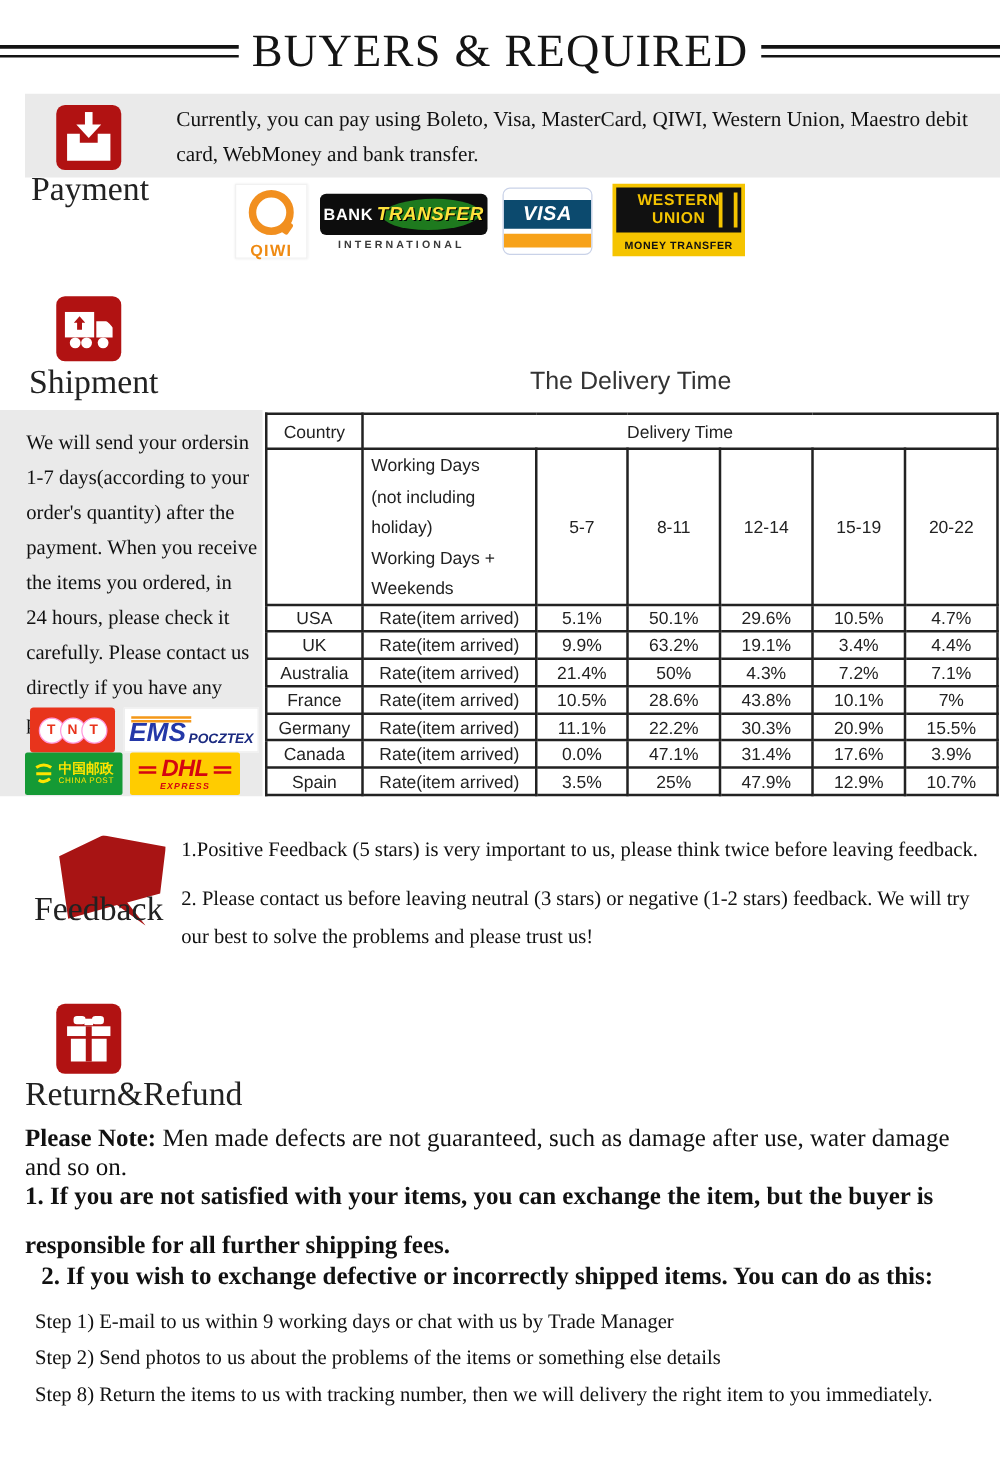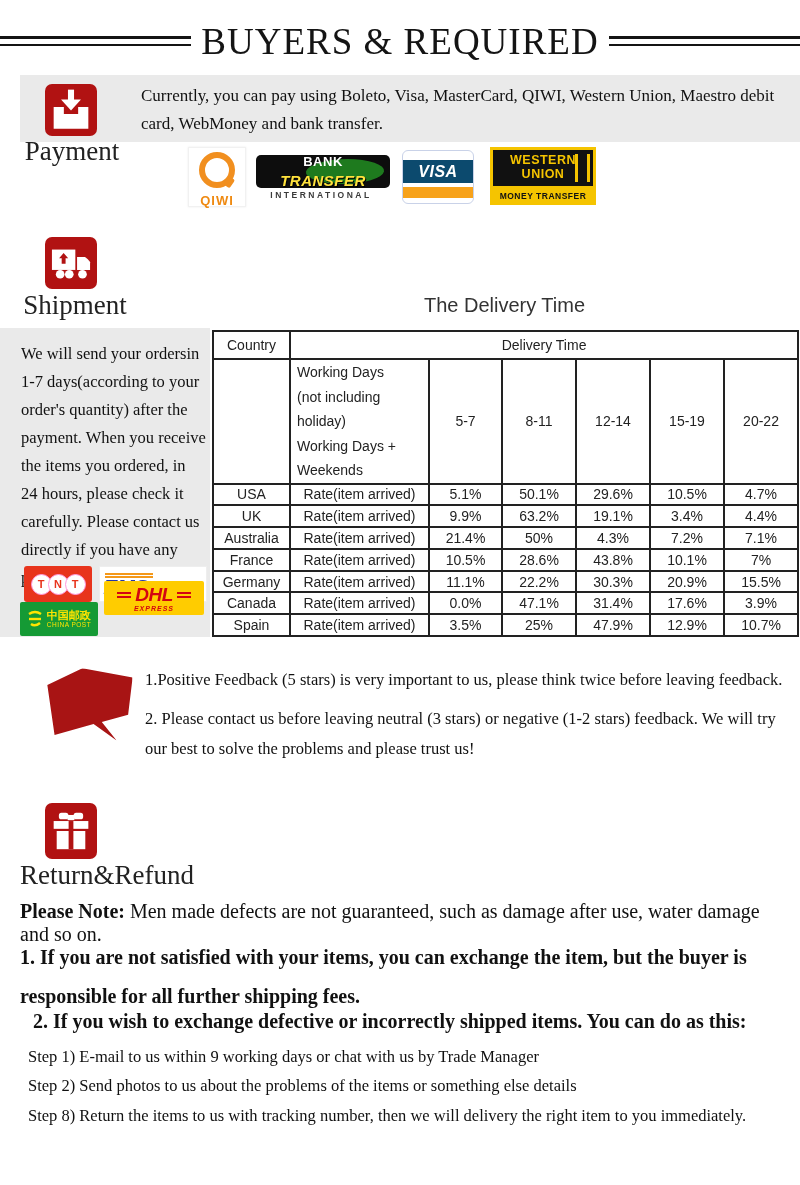--- a/index.html
+++ b/index.html
@@ -18,21 +18,21 @@
 
   
   .pay-panel{position:absolute;left:20px;top:75px;width:780px;height:67px;background:#eaeaea;}
   .pay-desc{position:absolute;left:141px;top:82px;width:640px;font-size:17px;line-height:1.62;color:#111;}
   .logo-qiwi{position:absolute;left:188px;top:147px;width:56px;height:58px;background:#fff;
              border:1px solid #f1f1f1;box-shadow:0 0 2px rgba(0,0,0,.08);text-align:center;}
   .qiwi-q{margin:4px auto 0;width:24px;height:24px;border:6px solid #f18f1f;border-radius:50%;position:relative;}
   .qiwi-q:after{content:"";position:absolute;right:-4px;bottom:-5px;width:8px;height:10px;background:#f18f1f;transform:rotate(35deg);border-radius:2px;}
   .qiwi-word{margin-top:5px;font-family:"Liberation Sans",sans-serif;font-weight:bold;font-size:13px;color:#ef8a12;letter-spacing:1px;}
   .logo-bank{position:absolute;left:256px;top:155px;width:130px;height:50px;font-family:"Liberation Sans",sans-serif;}
-  .bank-box{width:134px;height:33px;background:#0d0d0d;border-radius:5px;display:flex;align-items:center;justify-content:center;gap:3px;position:relative;overflow:hidden;flex-direction:column;}
+  .bank-box{width:134px;height:33px;background:#0d0d0d;border-radius:5px;display:flex;align-items:center;justify-content:center;gap:3px;position:relative;overflow:hidden;}
   .bank-box .blob{position:absolute;right:6px;top:4px;width:78px;height:25px;background:#1e7a1e;border-radius:50%;transform:skewX(-12deg);}
   .bank-w1{position:relative;color:#fff;font-weight:bold;font-size:13px;letter-spacing:.5px;}
   .bank-w2{position:relative;color:#ffe23c;font-weight:bold;font-style:italic;font-size:15px;letter-spacing:.5px;text-shadow:1px 1px 0 #000;}
   .bank-w3{margin-top:2px;text-align:center;font-size:8.5px;font-weight:bold;letter-spacing:2.5px;color:#3a3a3a;}
   .logo-visa{position:absolute;left:402px;top:150px;width:70px;height:52px;border-radius:6px;border:1px solid #c9d2e8;background:#fff;overflow:hidden;}
   .visa-band{height:23px;margin-top:9px;background:#0c4a6e;display:flex;align-items:center;justify-content:center;}
   .visa-word{color:#fff;font-family:"Liberation Sans",sans-serif;font-weight:bold;font-style:italic;font-size:16px;letter-spacing:.5px;}
   .visa-bottom{height:11px;margin-top:4px;background:#f7a21a;}
   .logo-wu{position:absolute;left:490px;top:147px;width:106px;height:58px;background:#f5c400;padding:0;}
   .wu-black{position:relative;margin:3px;height:36px;background:#111;display:flex;flex-direction:column;align-items:center;justify-content:center;font-family:"Liberation Sans",sans-serif;}
@@ -53,21 +53,21 @@
   .logo-ems{position:absolute;left:99px;top:566px;width:108px;height:36px;background:#fff;border:1px solid #eee;
             display:flex;align-items:flex-end;justify-content:center;gap:2px;padding-bottom:4px;box-sizing:border-box;}
   .ems-word{font-family:"Liberation Sans",sans-serif;font-weight:bold;font-style:italic;font-size:21px;line-height:.9;color:#2438a8;position:relative;}
   .ems-word:before{content:"";position:absolute;left:2px;right:-4px;top:-5px;height:2px;background:#f49819;box-shadow:0 3px 0 #f49819;}
   .ems-sub{font-family:"Liberation Sans",sans-serif;font-weight:bold;font-style:italic;font-size:11px;color:#1b2a80;}
   .logo-cp{position:absolute;left:20px;top:602px;width:78px;height:34px;background:#159a35;border-radius:2px;
            display:flex;align-items:center;justify-content:center;gap:4px;}
   .cp-mark{width:16px;height:18px;}
   .cp-cn{font-size:11px;color:#ffe400;font-weight:bold;line-height:1.05;}
   .cp-en{font-size:6.5px;color:#ffe400;font-family:"Liberation Sans",sans-serif;letter-spacing:.5px;}
-  .logo-dhl{position:absolute;left:104px;top:581px;width:100px;height:34px;background:#ffcc00;border-radius:2px;text-align:center;}
+  .logo-dhl{position:absolute;left:104px;top:602px;width:88px;height:34px;background:#ffcc00;border-radius:2px;text-align:center;}
   .dhl-word{margin-top:4px;font-family:"Liberation Sans",sans-serif;font-weight:900;font-style:italic;font-size:19px;line-height:1;color:#d40511;letter-spacing:-.5px;position:relative;display:inline-block;padding:0 12px;}
   .dhl-word:before,.dhl-word:after{content:"";position:absolute;top:7px;width:14px;height:2px;background:#d40511;box-shadow:0 4px 0 #d40511;}
   .dhl-word:before{left:-6px;}
   .dhl-word:after{right:-6px;}
   .dhl-sub{font-family:"Liberation Sans",sans-serif;font-style:italic;font-weight:bold;font-size:7px;color:#d40511;letter-spacing:1px;}
 
   
   .dtable{position:absolute;left:212px;top:330px;width:585px;height:307px;border-collapse:collapse;
           font-family:"Liberation Sans",sans-serif;color:#222;table-layout:fixed;}
   .dtable td{border:2px solid #222;text-align:center;vertical-align:middle;font-size:14px;padding:0 2px;background:#fff;}
@@ -273,20 +273,21 @@
       <td>3.5%</td>
       <td>25%</td>
       <td>47.9%</td>
       <td>12.9%</td>
       <td>10.7%</td>
     </tr>
   </tbody>
     </table>
 
   <div class="fb-bubble"></div>
+  <div class="sec-label" style="left:14px;top:712px;width:130px;text-align:center;">Feedback</div>
   <div class="fb-t1">1.Positive Feedback (5 stars) is very important to us, please think twice before leaving feedback.</div>
   <div class="fb-t2">2. Please contact us before leaving neutral (3 stars) or negative  (1-2 stars) feedback. We will try our best to solve the problems and please trust us!</div>
 
   <div class="tile" style="left:45px;top:803px;height:56px;">
     <svg viewBox="0 0 24 24">
       <rect x="6.4" y="3.6" width="4.4" height="3" rx="1.2" fill="#fff"></rect>
       <rect x="13.2" y="3.6" width="4.4" height="3" rx="1.2" fill="#fff"></rect>
       <rect x="10.4" y="4.6" width="3.2" height="2.4" fill="#fff"></rect>
       <rect x="4" y="7.4" width="16" height="3.6" fill="#fff"></rect>
       <rect x="5.4" y="12" width="13.2" height="8.4" fill="#fff"></rect>

